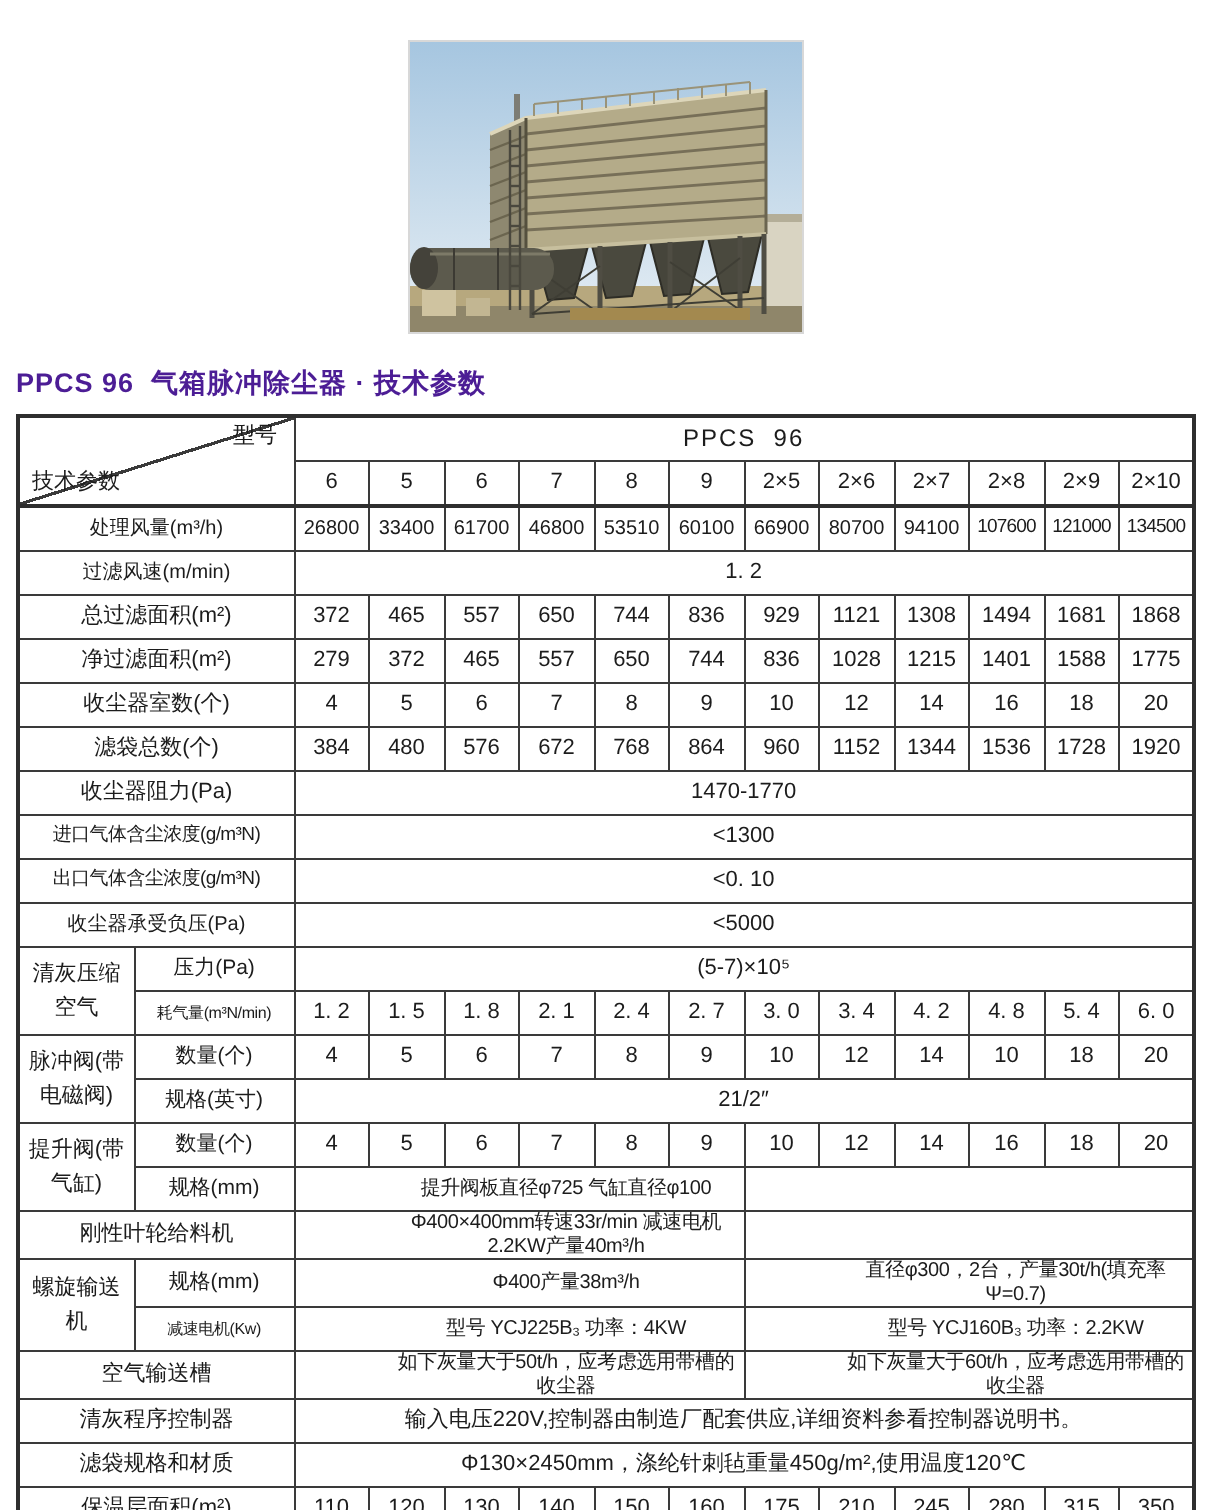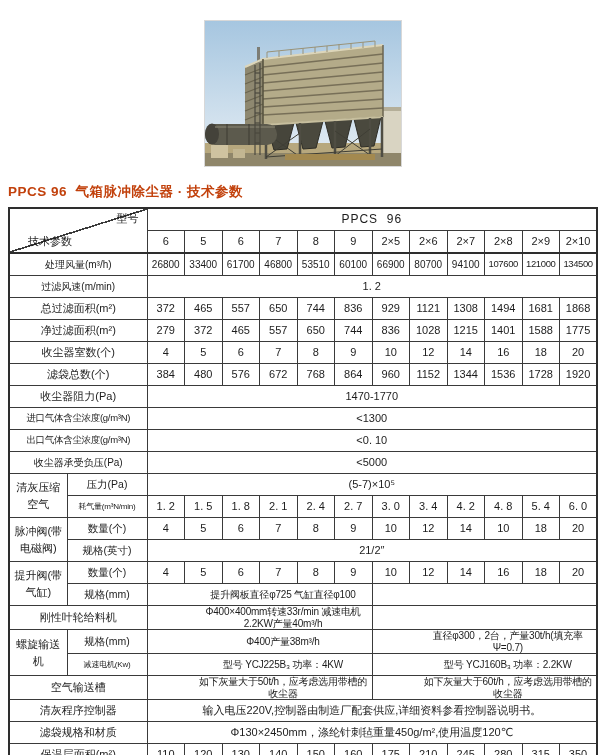--- a/index.html
+++ b/index.html
@@ -22,21 +22,21 @@
     font-size:11px;line-height:1.15;overflow:hidden;
   }
   td.series{font-size:12px;white-space:pre;letter-spacing:1px;}
   td.model{font-size:11px;border-bottom:2px solid #2e2e2e;}
   td.diag{position:relative;border-bottom:2px solid #2e2e2e;}
   td.diag::before{
     content:"";position:absolute;inset:0;
     background:linear-gradient(to bottom right,transparent calc(50% - .8px),#3a3a3a calc(50% - .8px),#3a3a3a calc(50% + .8px),transparent calc(50% + .8px));
   }
   .diag-top{position:absolute;top:3px;right:8px;font-size:11px;}
-  .diag-bottom{position:absolute;bottom:4px;left:18px;font-size:11px;}
+  .diag-bottom{position:absolute;bottom:4px;left:6px;font-size:11px;}
   td.lab{font-size:11px;}
   td.lab-s{font-size:10px;}
   td.lab-xs{font-size:9.5px;letter-spacing:-.3px;}
   td.sub{font-size:10.5px;}
   td.sub-xs{font-size:8px;letter-spacing:-.2px;}
   td.grp{font-size:11px;line-height:1.5;}
   td.s5{font-size:10px;margin-top:32px;}
   td.s6{font-size:9.5px;letter-spacing:-.4px;}
   td.half{font-size:10px;letter-spacing:-.2px;padding-left:48px;}
   td.spanv{font-size:11px;}
@@ -138,21 +138,21 @@
       <line x1="50" y1="112" x2="55" y2="112"></line>
         <line x1="50" y1="122" x2="55" y2="122"></line>
     </g>
 
     <rect x="6" y="124" width="17" height="13" fill="#cfc3a0"></rect>
     <rect x="28" y="128" width="12" height="9" fill="#c2b692"></rect>
     <rect x="80" y="133" width="90" height="6" fill="#a3894f"></rect>
   </svg>
 </div>
 
-<div class="title" style="color: #c2410c;">PPCS 96  气箱脉冲除尘器 · 技术参数</div>
+<div class="title" style="color: #4c1d95;">PPCS 96  气箱脉冲除尘器 · 技术参数</div>
 
 <table id="spec-table">
   <colgroup>
     <col style="width:58px">
       <col style="width:80px">
     <col style="width:37.5px">
       <col style="width:37.5px">
       <col style="width:37.5px">
       <col style="width:37.5px">
     <col style="width:37.5px">

